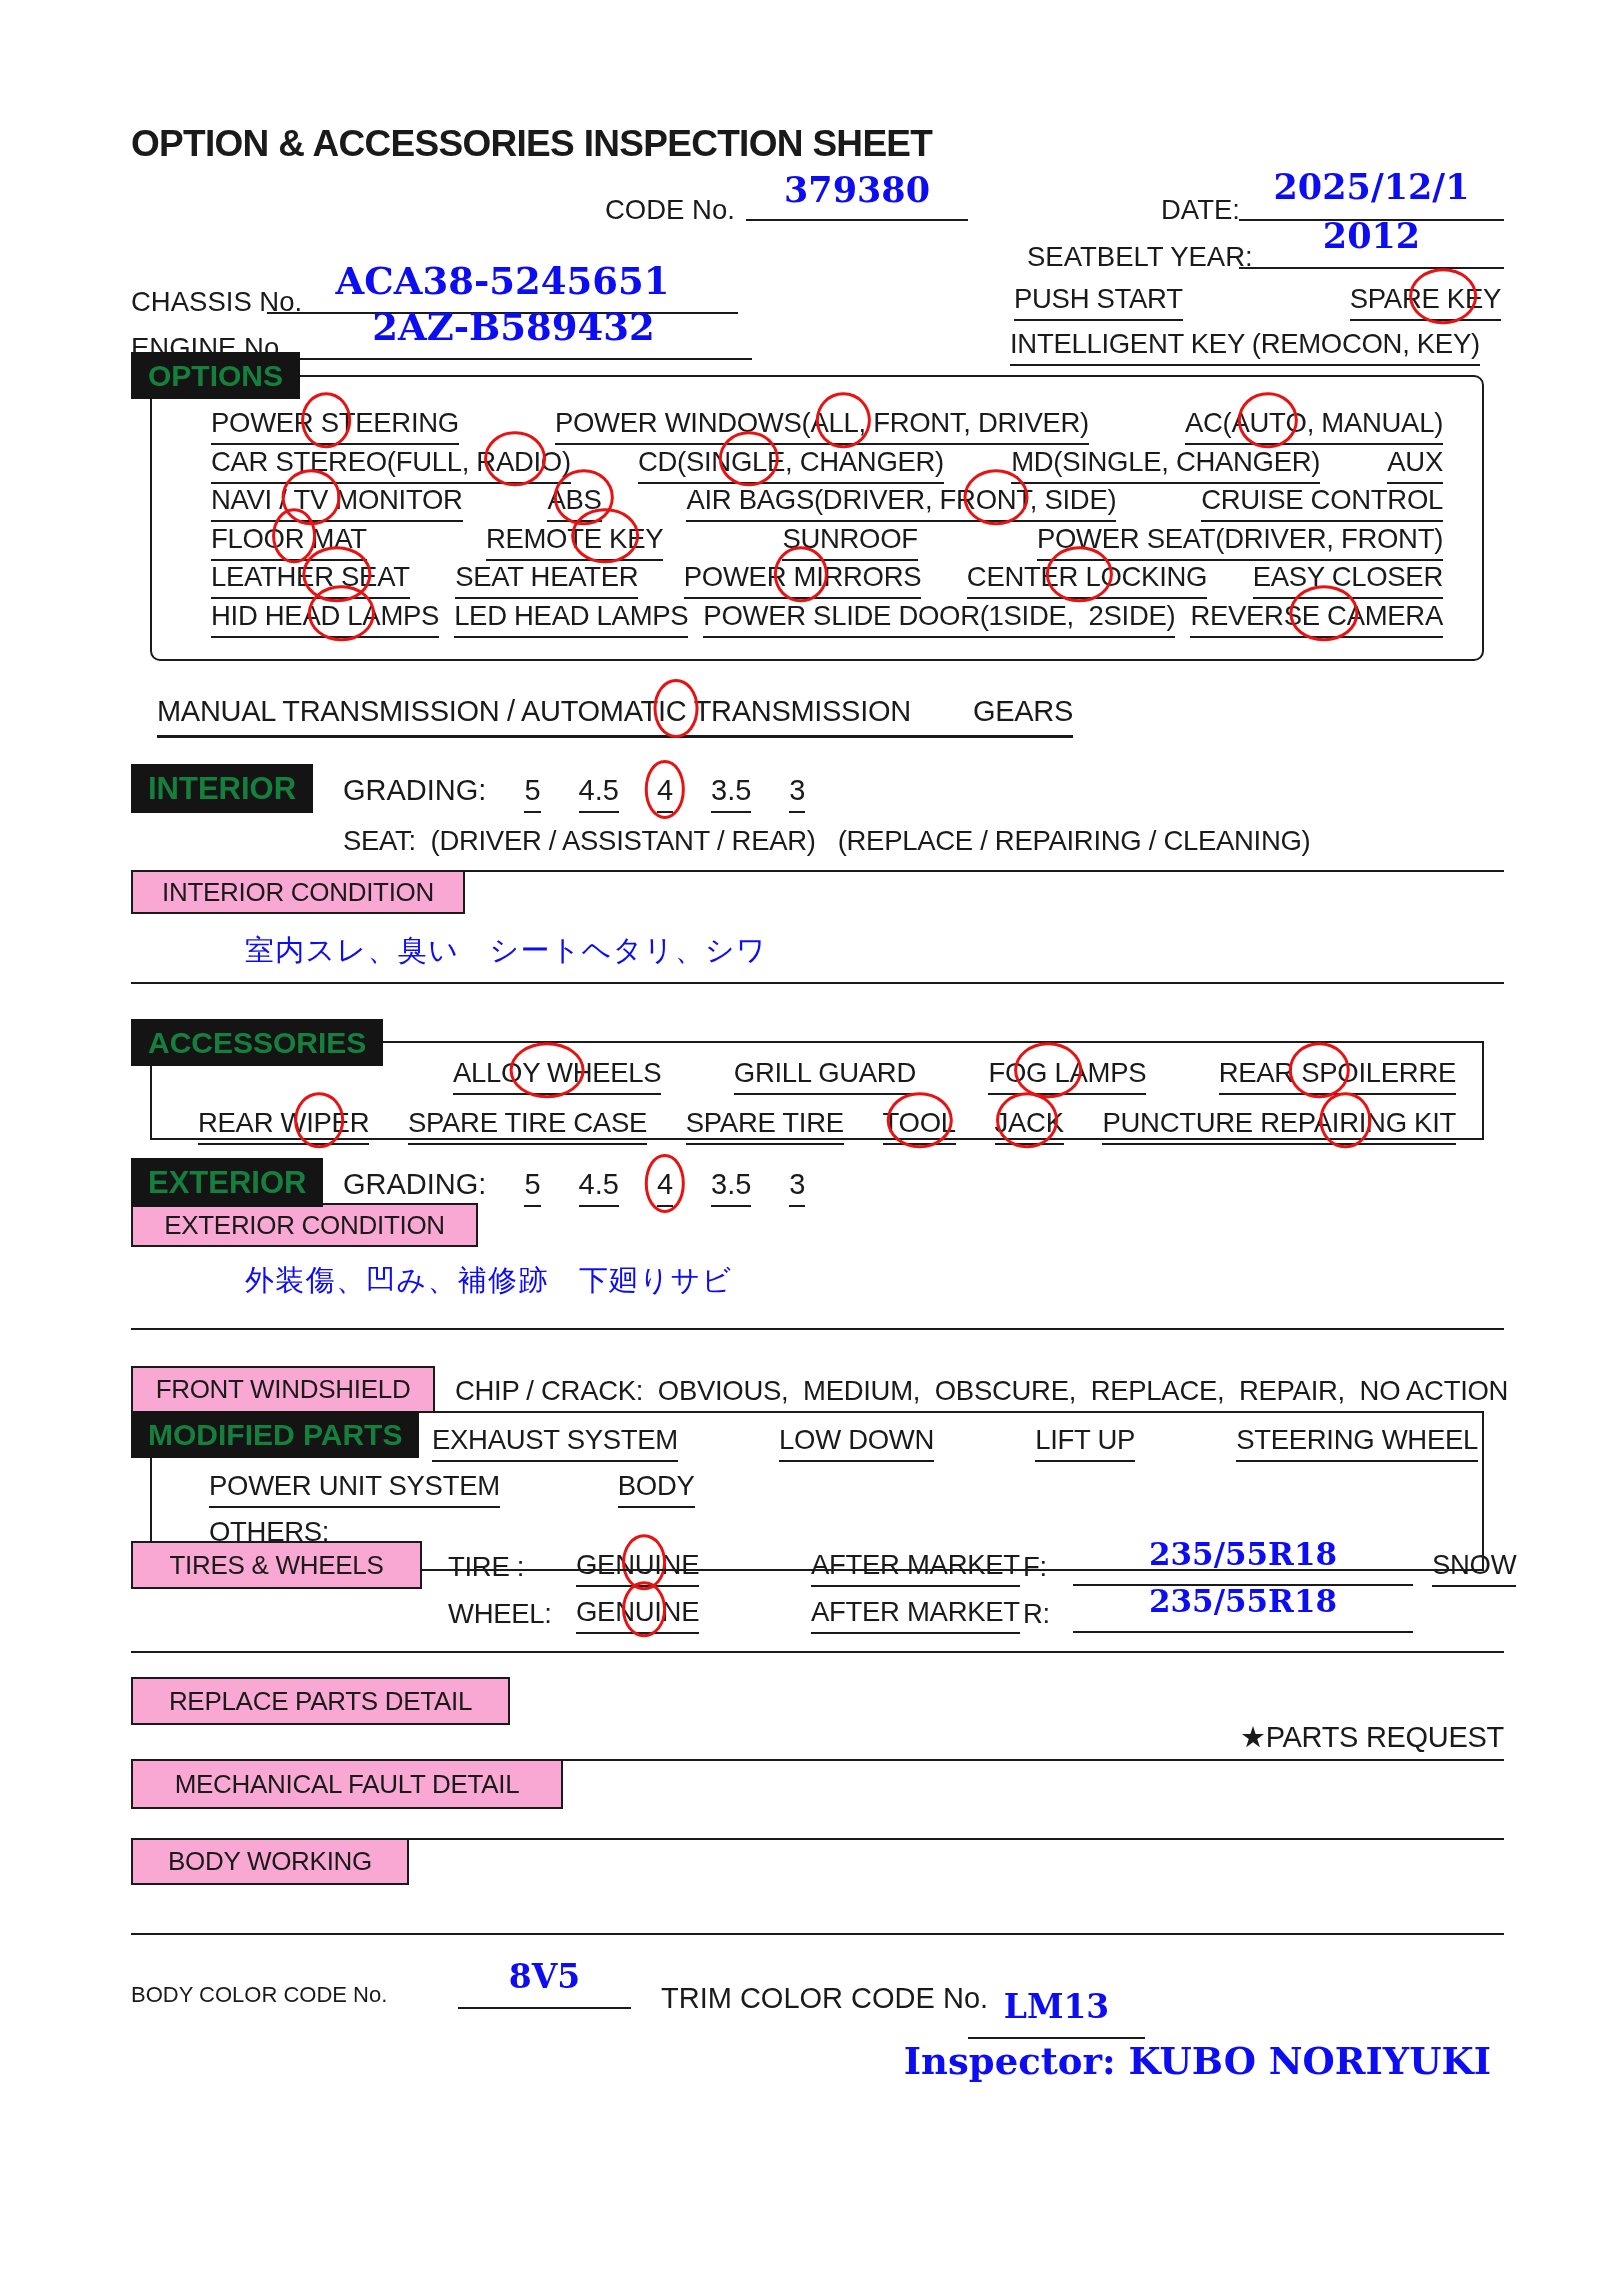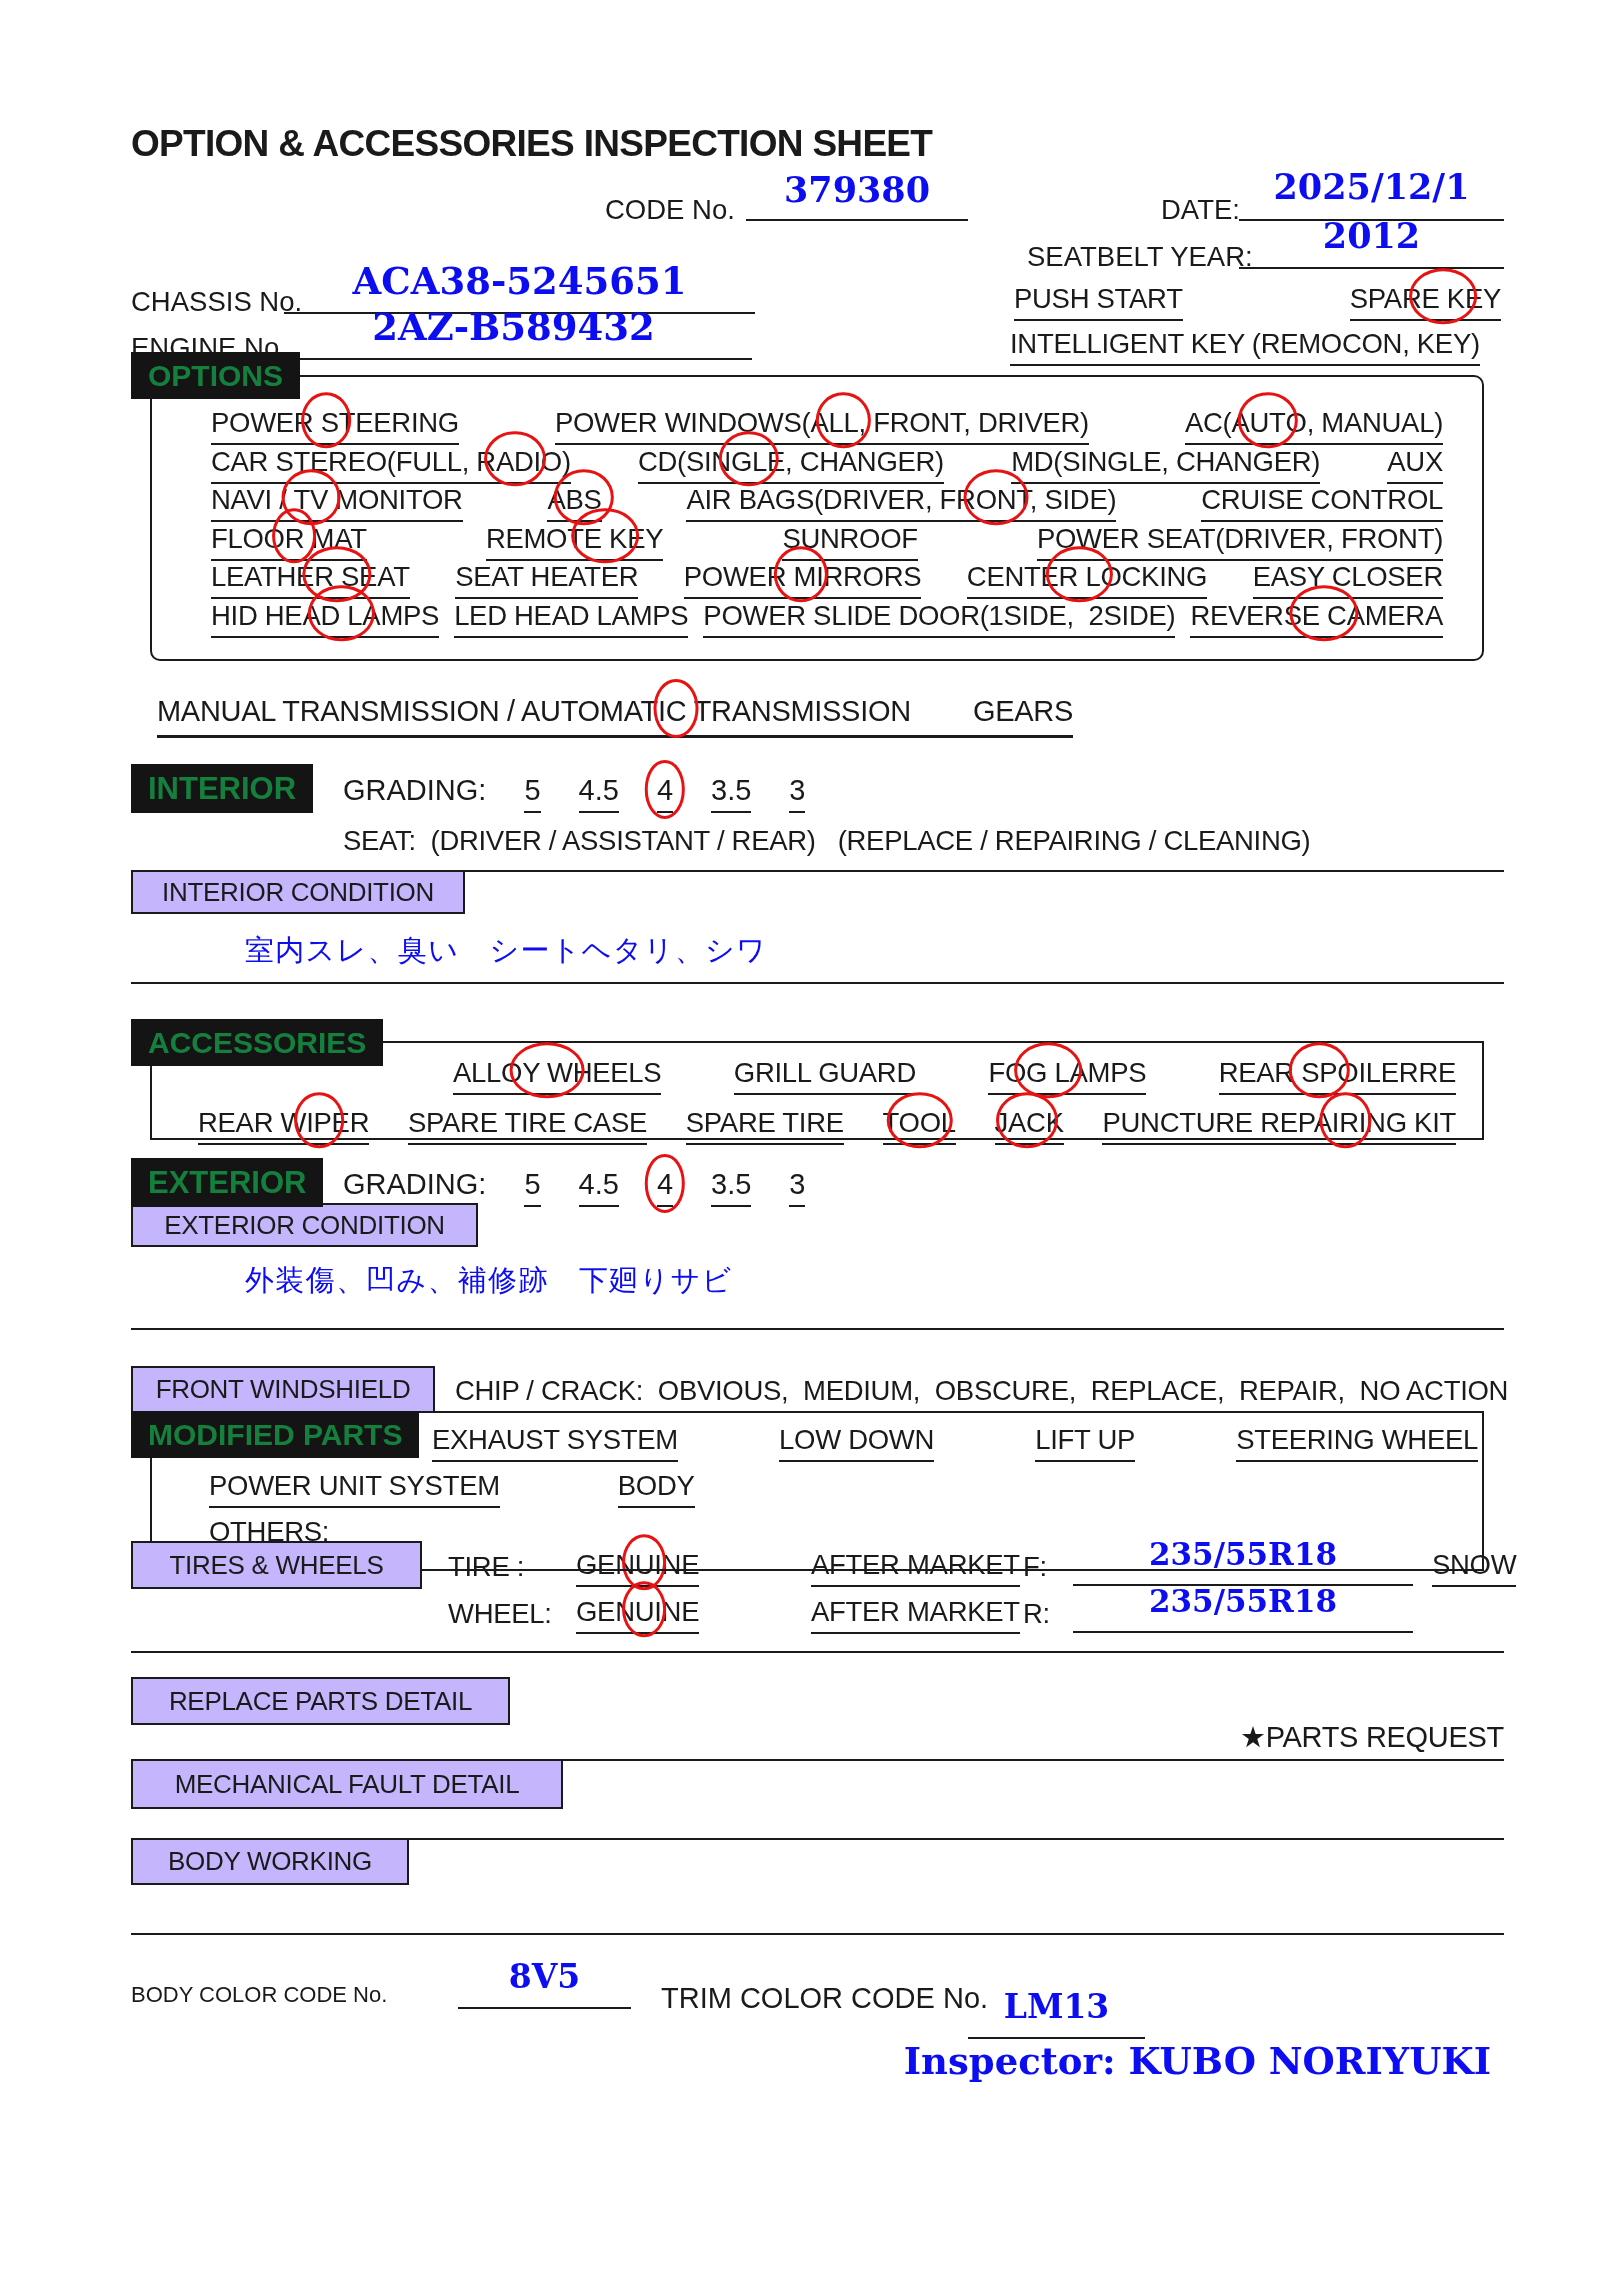--- a/index.html
+++ b/index.html
@@ -18,21 +18,21 @@
   .lbl{font-size:27.5px;letter-spacing:-0.3px;white-space:pre;}
   .parts span{white-space:pre;}
   
   .chip{
     background:#141414;color:#15803d;font-weight:bold;
     display:inline-block;font-size:30px;padding:6.5px 17px;
     letter-spacing:0px;z-index:3;
   }
   
   .wbox{
-    border:2.6px solid #1a1a1a;background:#c4b5fd;
+    border:2.6px solid #1a1a1a;background:#f9a8d4;
     display:flex;align-items:center;justify-content:center;
     font-size:26px;letter-spacing:-0.3px;z-index:2;box-sizing:border-box;
   }
   
   .frame{border:2.6px solid #1a1a1a;box-sizing:border-box;z-index:1;}
   .rule{border-top:2.6px solid #1a1a1a;height:0;z-index:0;}
   
   .blue{
     font-family:"DejaVu Serif","Liberation Serif",serif;
     font-weight:bold;color:#0d0df2;
@@ -73,21 +73,21 @@
 <div class="abs blank" style="left:1239px;top:166px;width:265px;height:55px;">
   <span class="blue" style="font-size:35px;">2025/12/1</span>
 </div>
 
 <div class="abs" style="left:1027px;top:241px;font-size:27.5px;">SEATBELT YEAR:</div>
 <div class="abs blank" style="left:1239px;top:215px;width:265px;height:54px;">
   <span class="blue" style="font-size:35px;">2012</span>
 </div>
 
 <div class="abs" style="left:131px;top:286px;font-size:27.5px;">CHASSIS No.</div>
-<div class="abs blank" style="left:284px;top:259px;width:471px;height:55px;">
+<div class="abs blank" style="left:267px;top:259px;width:471px;height:55px;">
   <span class="blue" style="font-size:37px;">ACA38-5245651</span>
 </div>
 <div class="abs item u parts" style="left:1014px;top:283px;">PUSH START</div>
 <div class="abs item u parts" style="right:121px;top:283px;"><span>SPAR</span><span class="circled">E K</span><span>EY</span></div>
 
 <div class="abs" style="left:131px;top:332px;font-size:27.5px;">ENGINE No.</div>
 <div class="abs blank" style="left:275px;top:305px;width:477px;height:55px;">
   <span class="blue" style="font-size:37px;">2AZ-B589432</span>
 </div>
 <div class="abs item u" style="left:1010px;top:328px;">INTELLIGENT KEY (REMOCON, KEY)</div>

